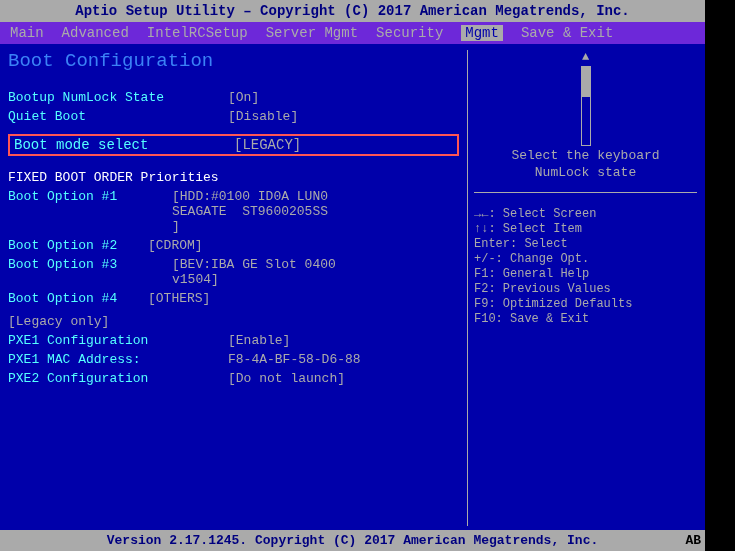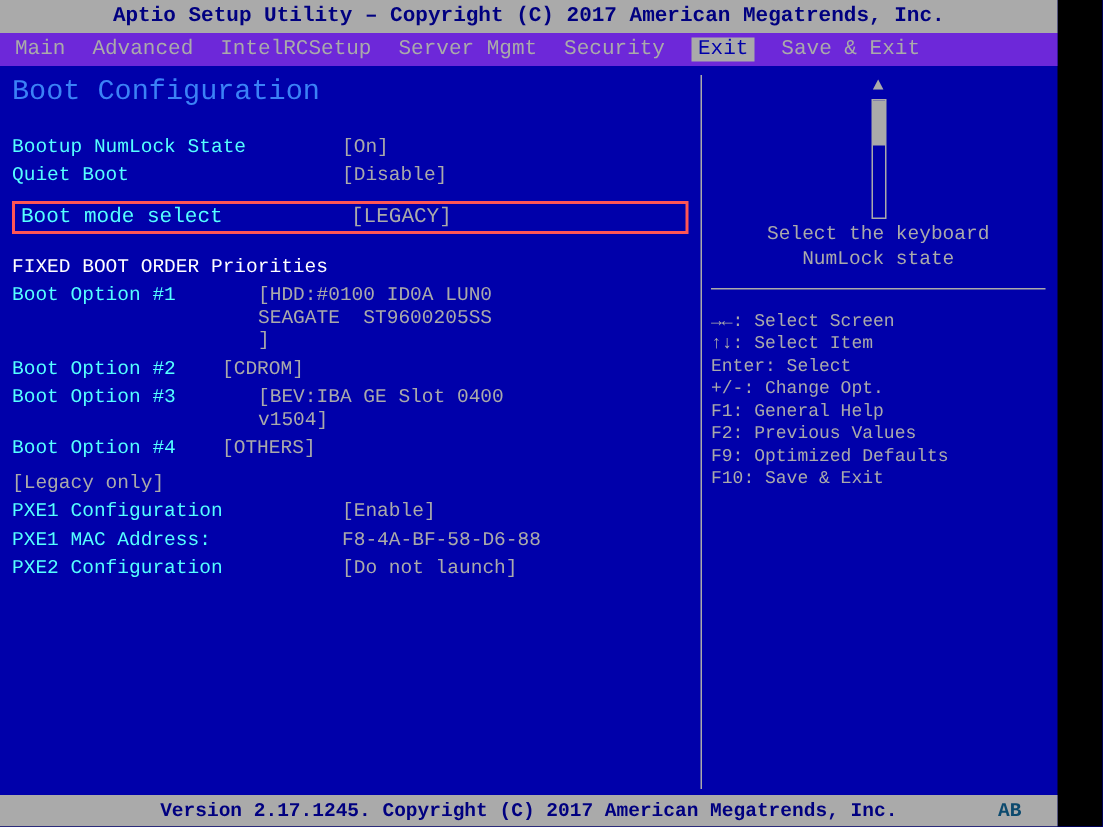--- a/index.html
+++ b/index.html
@@ -177,24 +177,24 @@
       background: #aaaaaa;
       color: #000080;
       text-align: center;
       padding: 3px 0;
       font-size: 13px;
       font-weight: bold;
       position: relative;
     }
     .bottom-ab {
       position: absolute;
-      right: 24px;
+      right: 4px;
       bottom: 3px;
       font-size: 13px;
-      color: #0c4a6e;
+      color: #000000;
     }
     .space {
       height: 4px;
     }
     .multiline-value {
       display: flex;
       flex-direction: column;
       margin-left: 24px;
     }
   </style>
@@ -206,21 +206,21 @@
   <div class="title-bar">
     <span>Aptio Setup Utility – Copyright (C) 2017 American Megatrends, Inc.</span>
   </div>
 
   <div class="menu-bar">
     <span class="menu-item">Main</span>
     <span class="menu-item">Advanced</span>
     <span class="menu-item">IntelRCSetup</span>
     <span class="menu-item">Server Mgmt</span>
     <span class="menu-item">Security</span>
-    <span class="menu-item active">Exit</span>
+    <span class="menu-item active">Mgmt</span>
     <span class="menu-item">Save &amp; Exit</span>
   </div>
 
   <div class="main-content">
 
     <div class="left-panel">
       <div class="section-title">Boot Configuration</div>
 
       <div class="config-row">
         <span class="config-label">Bootup NumLock State</span>

